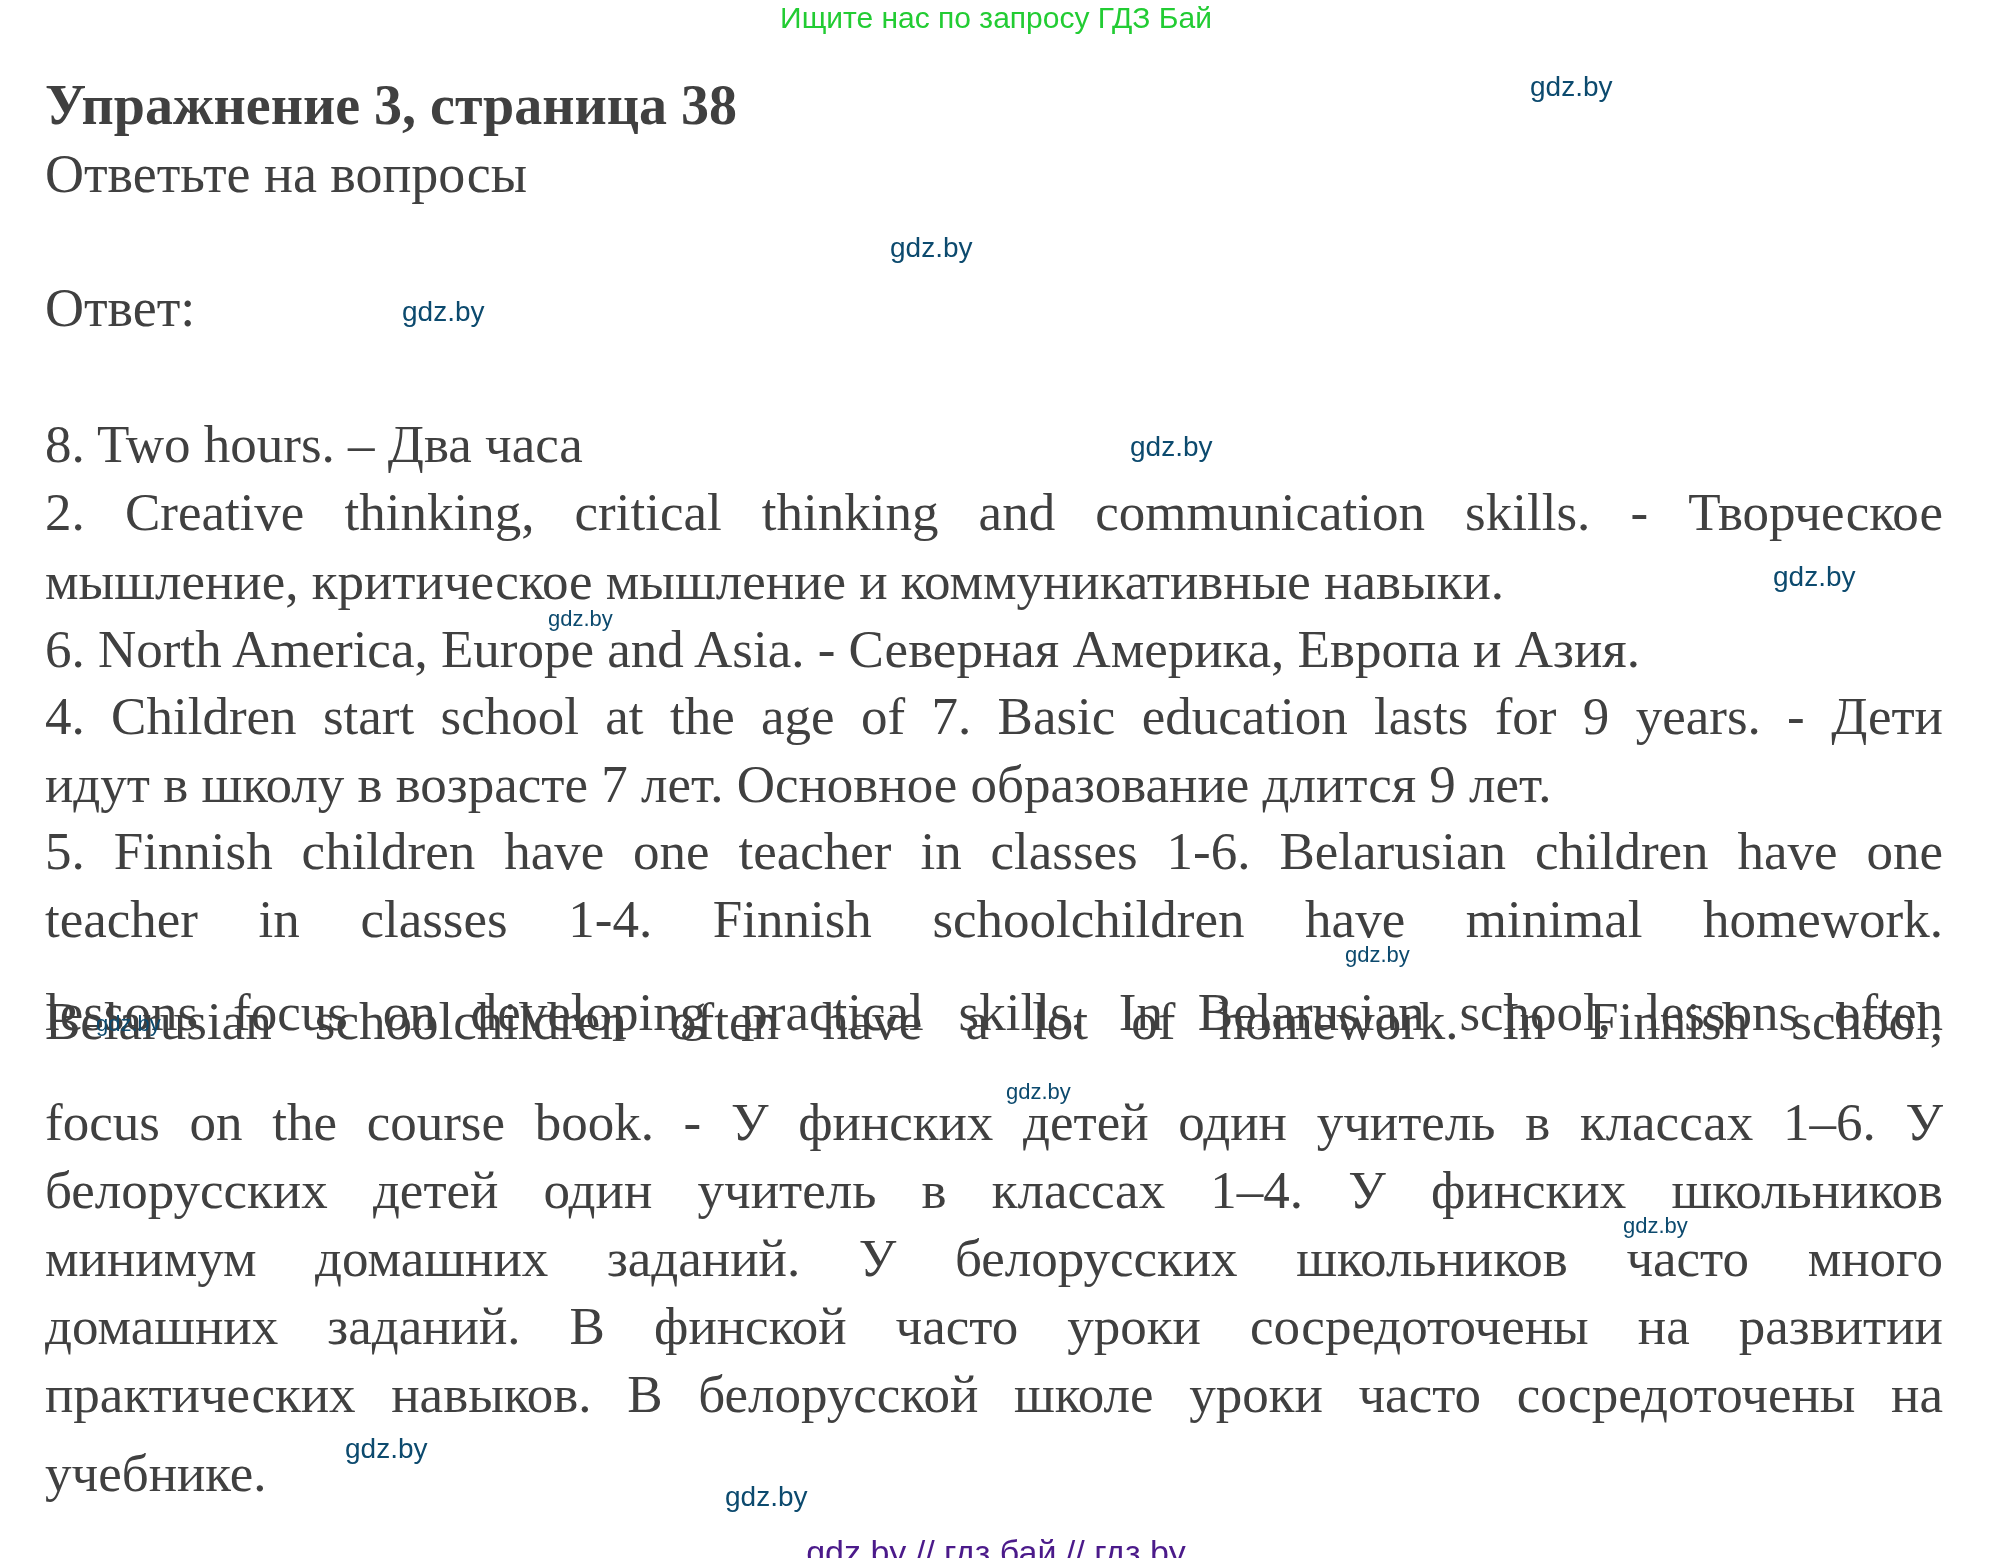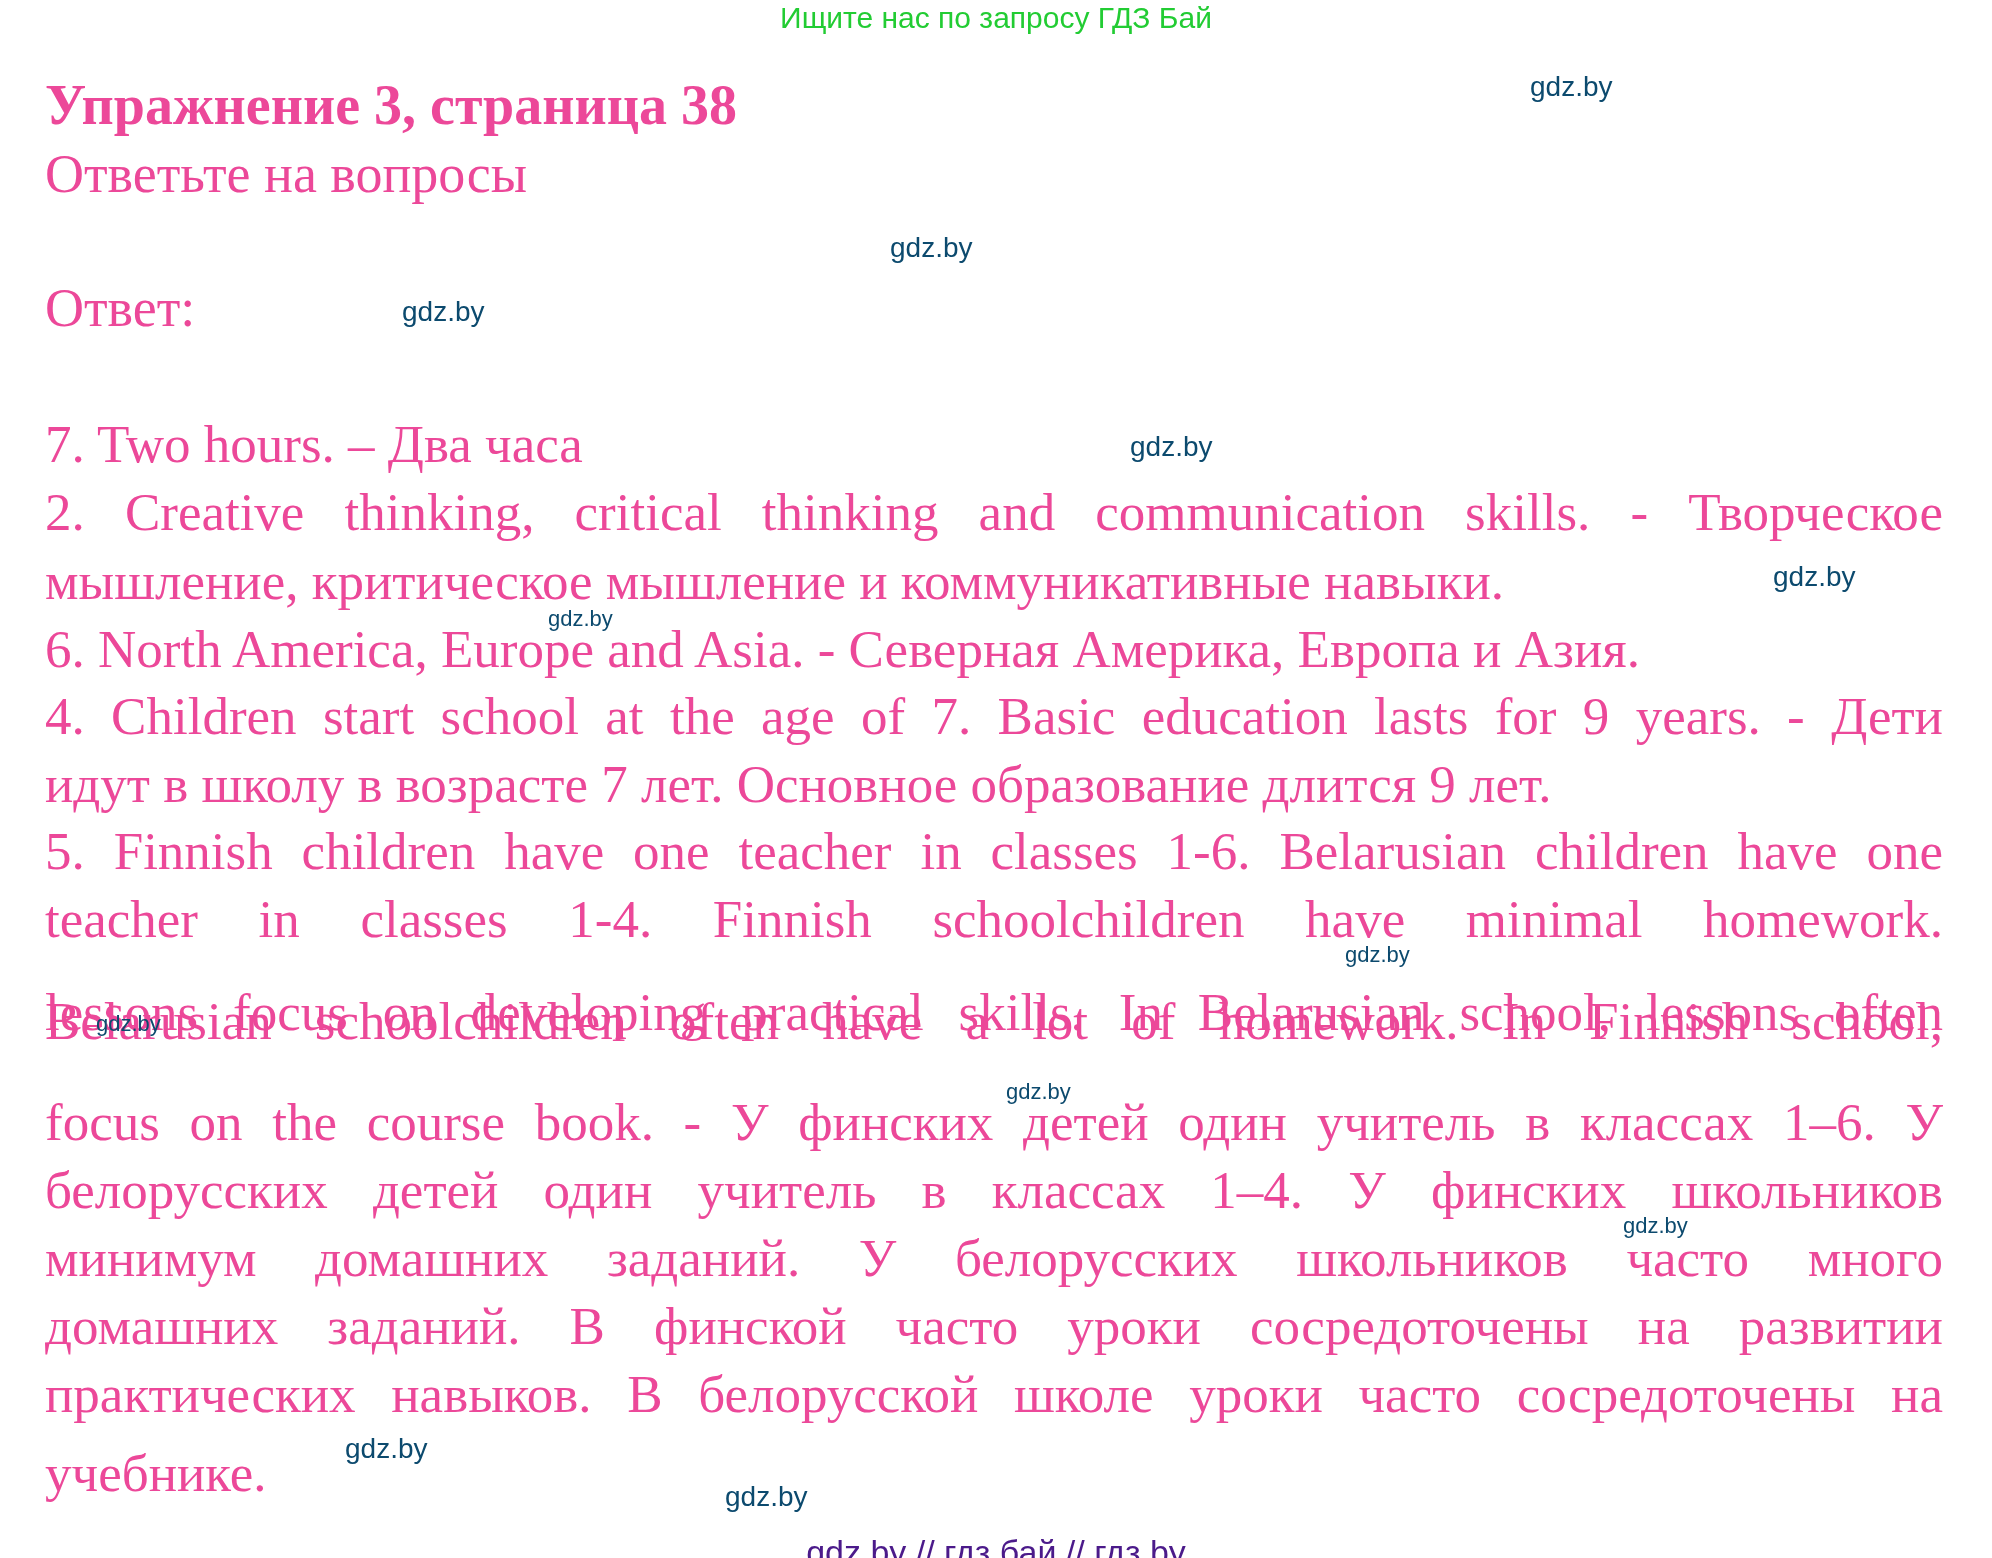--- a/index.html
+++ b/index.html
@@ -1,41 +1,41 @@
 <!DOCTYPE html>
 <html><head>
 <meta charset="utf-8">
 <style>
   html, body { margin:0; padding:0; background:#ffffff; }
   body { width:1992px; height:1558px; position:relative; overflow:hidden; }
   .abs { position:absolute; white-space:nowrap; }
   .top-banner { left:0; width:1992px; top:0; height:36px; line-height:36px; text-align:center;
     font-family:"Liberation Sans", sans-serif; font-size:30px; }
-  .serif { font-family:"Liberation Serif", serif; color:#ec4899; }
+  .serif { font-family:"Liberation Serif", serif; color:#404040; }
   .title { left:45px; top:72px; font-size:56px; font-weight:bold; line-height:66px; }
   .subtitle { left:45px; top:142px; font-size:54px; line-height:64px; }
   .answer-label { left:45px; top:276px; font-size:54px; line-height:64px; }
   .line { left:45px; width:1898px; font-size:53px; line-height:64px; height:64px; }
   .line.just { text-align:justify; text-align-last:justify; }
   .wm { font-family:"Liberation Sans", sans-serif; font-size:28px; color:#0c4a6e; line-height:30px; }
   .wm.small { font-size:22px; line-height:24px; }
   .footer { left:0; width:1992px; top:1532px; height:40px; line-height:40px; text-align:center;
     font-family:"Liberation Sans", sans-serif; font-size:34px; }
 </style>
 </head>
 <body>
 
 <div class="abs top-banner" style="color:#22cc33;">Ищите нас по запросу ГДЗ Бай</div>
 
 <div class="abs serif title">Упражнение 3, страница 38</div>
 <div class="abs serif subtitle">Ответьте на вопросы</div>
 <div class="abs serif answer-label">Ответ:</div>
 
 <div>
-  <div class="abs serif line" style="top:412px;">7. Two hours. – Два часа</div>
+  <div class="abs serif line" style="top:412px;">8. Two hours. – Два часа</div>
   <div class="abs serif line just" style="top:480px;">2. Creative thinking, critical thinking and communication skills. - Творческое</div>
   <div class="abs serif line" style="top:549px;">мышление, критическое мышление и коммуникативные навыки.</div>
   <div class="abs serif line" style="top:617px;">6. North America, Europe and Asia. - Северная Америка, Европа и Азия.</div>
   <div class="abs serif line just" style="top:684px;">4.  Children start school at the age of 7. Basic education lasts for 9 years. - Дети</div>
   <div class="abs serif line" style="top:752px;">идут в школу в возрасте 7 лет. Основное образование длится 9 лет.</div>
   <div class="abs serif line just" style="top:819px;">5. Finnish children have one teacher in classes 1-6. Belarusian children have one</div>
   <div class="abs serif line just" style="top:887px;">teacher in classes 1-4. Finnish schoolchildren have minimal homework.</div>
   <div class="abs serif line just" style="top:989px;">Belarusian schoolchildren often have a lot of homework. In Finnish school,</div>
   <div class="abs serif line just" style="top:980px;">lessons focus on developing practical skills. In Belarusian school, lessons often</div>
   <div class="abs serif line just" style="top:1090px;">focus on the course book. - У финских детей один учитель в классах 1–6. У</div>

